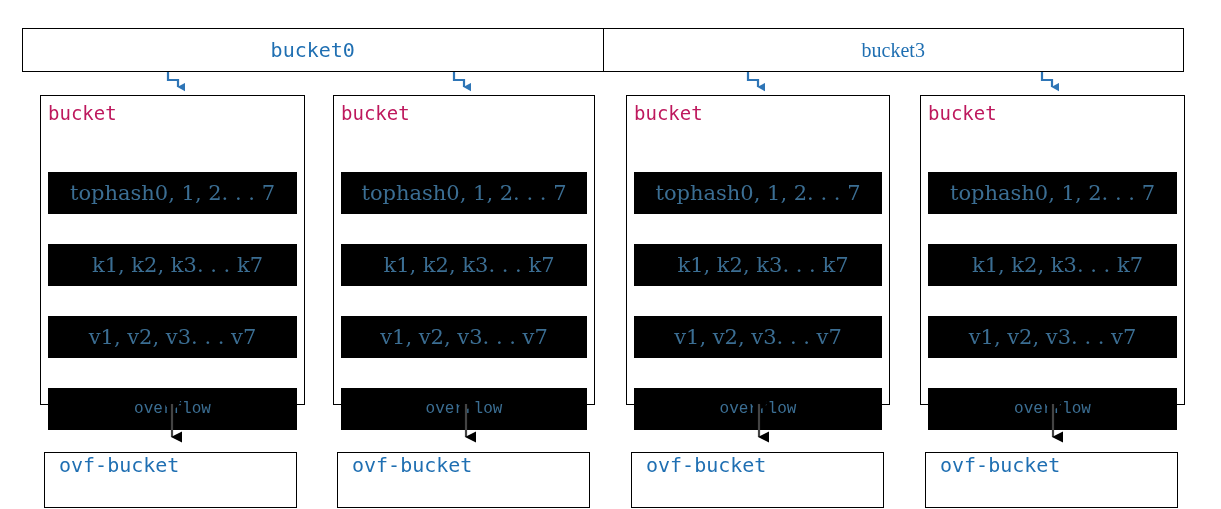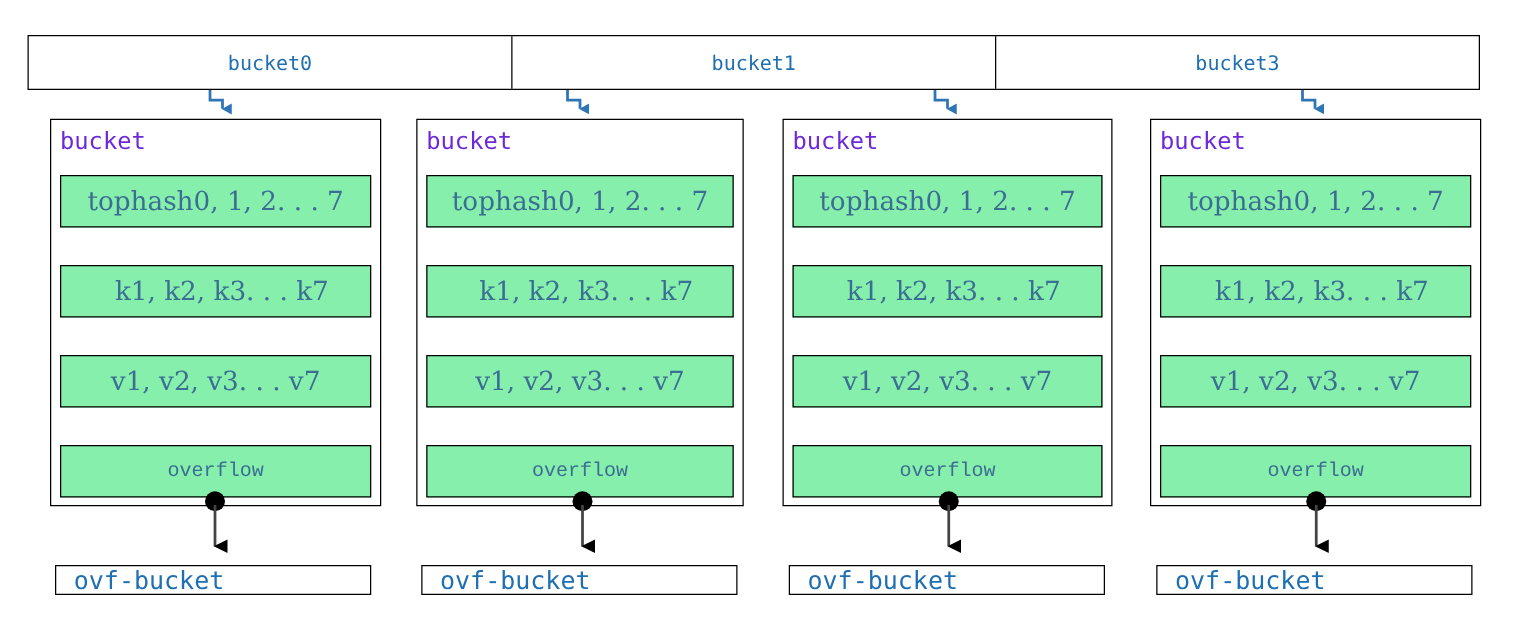--- a/index.html
+++ b/index.html
@@ -38,82 +38,83 @@
   }
   .header-cell {
     flex: 1 1 0;
     display: flex;
     align-items: center;
     justify-content: center;
     border-right: 1.4px solid #000000;
     box-sizing: border-box;
     color: #1F6FB2;
     font-family: "DejaVu Sans Mono", "Liberation Mono", monospace;
-    font-size: 16px;
+    font-size: 20px;
     letter-spacing: 0px;
     white-space: nowrap;
   }
-  .header-cell:last-child { border-right: none; }
+  .header-cell:last-child { border-right: none; font-family: Liberation Serif, serif; }
 
   
   .bucket-box {
     position: absolute;
     top: 95px;
     height: 310px;
     border: 1.4px solid #000000;
     box-sizing: border-box;
     background: #ffffff;
   }
   .bucket-label {
     position: absolute;
     left: 7px;
     top: 5px;
-    color: #6d28d9;
+    color: #be185d;
     font-family: "DejaVu Sans Mono", "Liberation Mono", monospace;
     font-size: 19px;
     line-height: 24px;
     white-space: nowrap;
   }
 
   
   .field {
     position: absolute;
     left: 7px;
     right: 7px;
     height: 42px;
-    background: #86efac;
+    background: #000000;
     border: 1.3px solid #000000;
     box-sizing: border-box;
     display: flex;
     align-items: center;
     justify-content: center;
     color: #3b6e93;
     font-family: "DejaVu Serif", "Liberation Serif", serif;
     font-size: 21px;
     white-space: nowrap;
+    margin-top: 32px;
   }
   .field.mono {
     font-family: Liberation Mono, monospace;
     font-size: 16px;
   }
   .field-0 { top: 44px; }
   .field-1 { top: 116px; padding-left: 10px; }
   .field-2 { top: 188px; text-align: center; }
   .field-3 { top: 260px; }
 
   
   .ovf-box {
     position: absolute;
     top: 452px;
-    height: 24px;
+    height: 56px;
     border: 1.4px solid #000000;
     box-sizing: border-box;
     background: #ffffff;
     display: flex;
-    align-items: center;
+    align-items: flex-start;
     padding-left: 14px;
     color: #1F6FB2;
     font-family: "DejaVu Sans Mono", "Liberation Mono", monospace;
     font-size: 20px;
     white-space: nowrap;
   }
 
   svg.overlay {
     position: absolute;
     left: 0; top: 0;
@@ -123,23 +124,20 @@
   }
 </style>
 </head>
 <body>
 
 <div id="canvas">
 
   <div class="header-table">
     <div class="header-cell">
       <span>bucket0</span>
-    </div>
-    <div class="header-cell">
-      <span>bucket1</span>
     </div>
     <div class="header-cell">
       <span>bucket3</span>
     </div>
   </div>
 
   <div class="bucket-box" style="left:40px; width:265px;">
     <div class="bucket-label">bucket</div>
     <div class="field field-0">tophash0, 1, 2. . . 7</div>
     <div class="field field-1">k1, k2, k3. . . k7</div>

